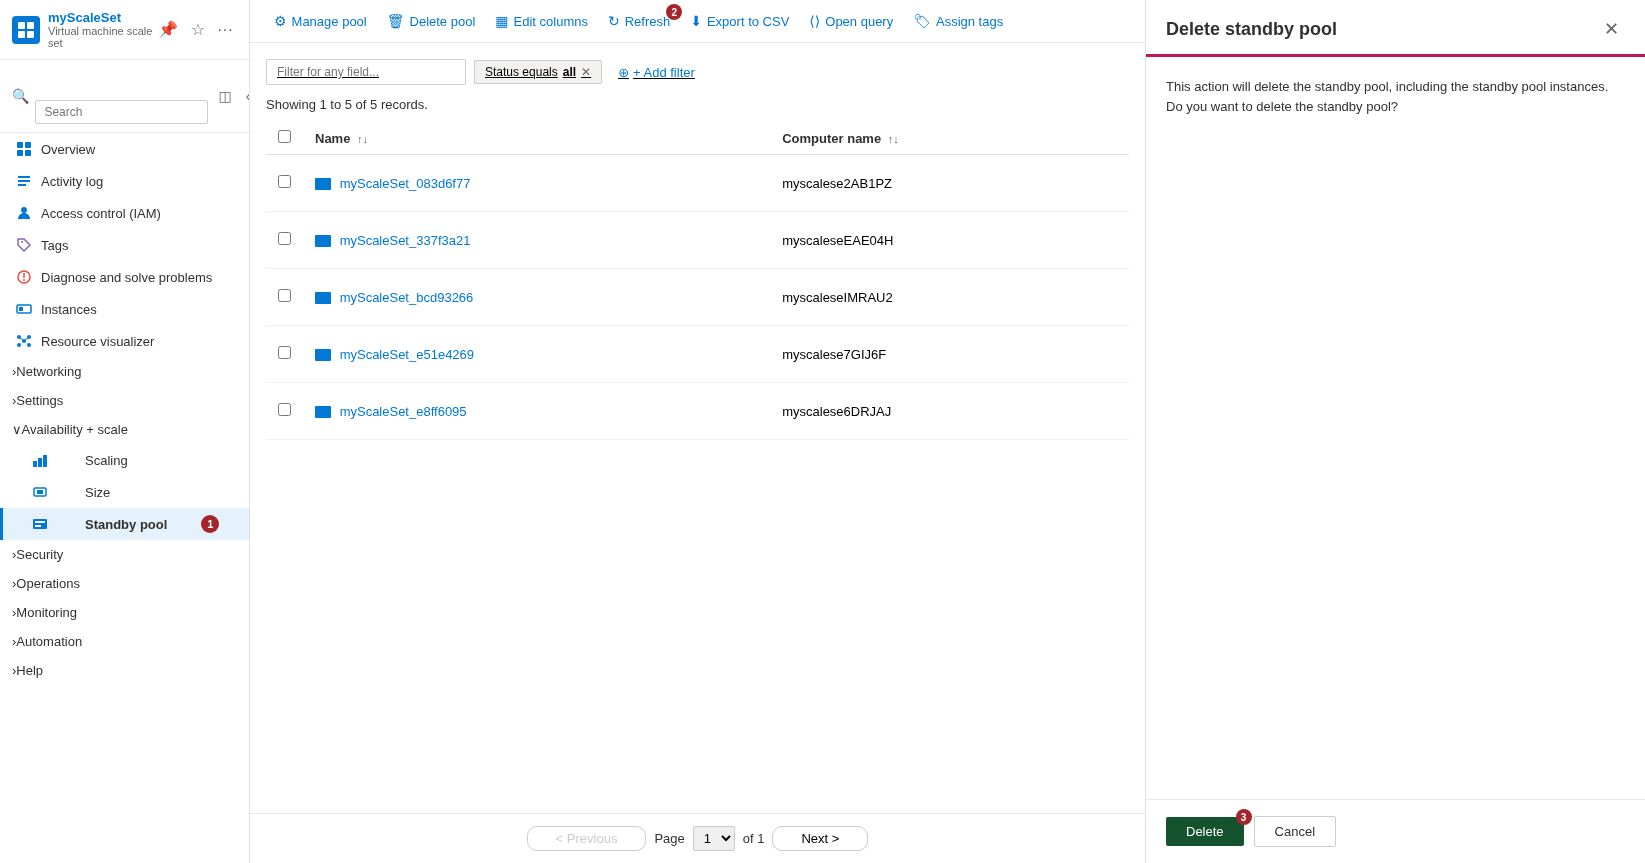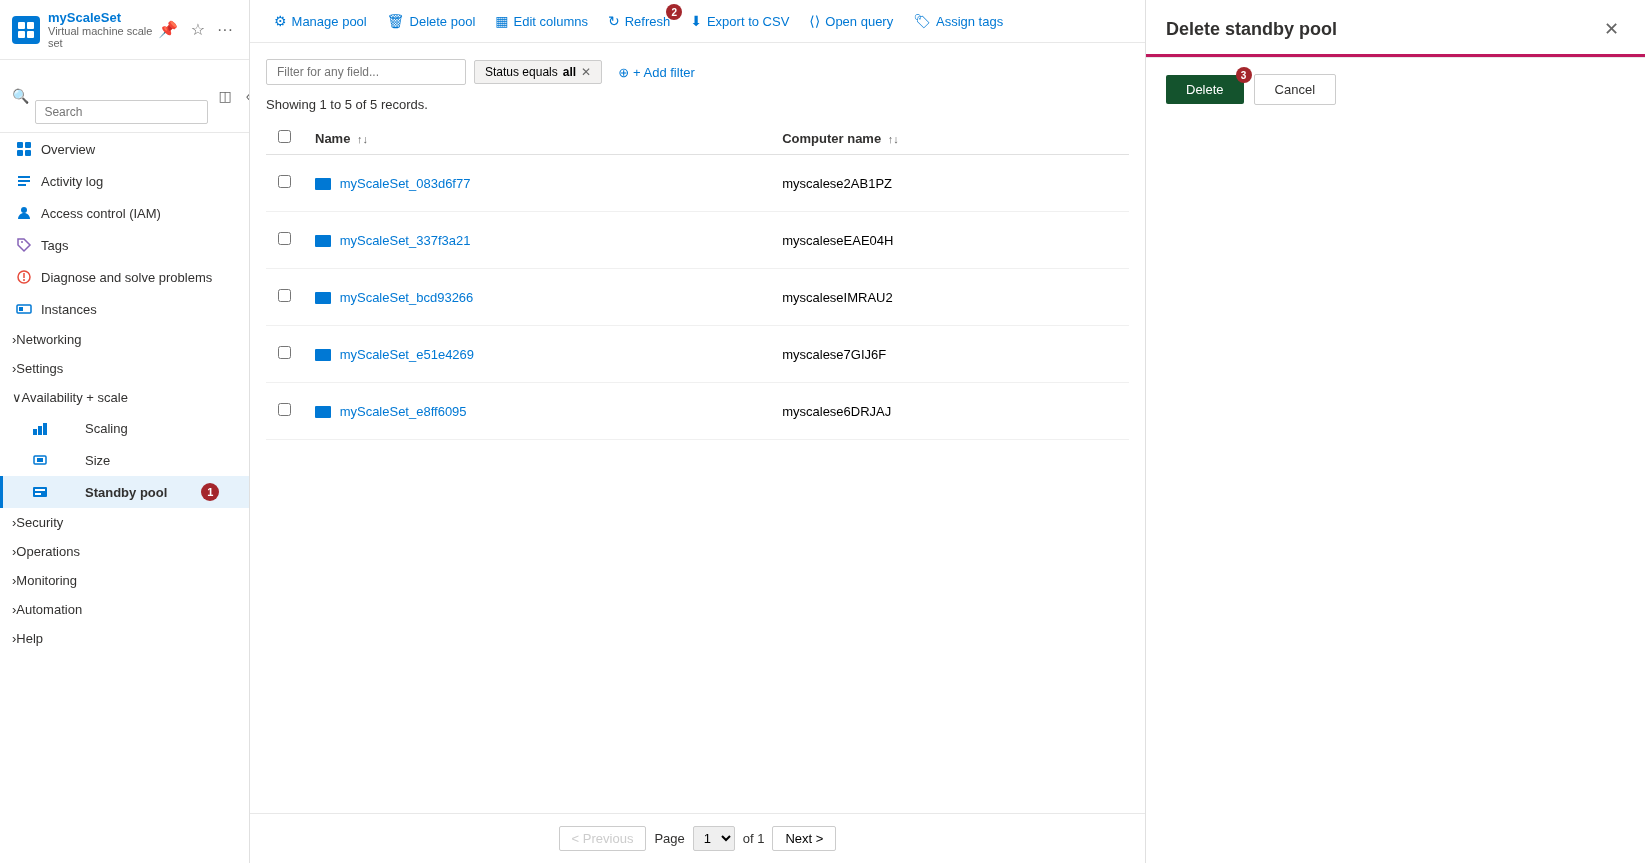--- a/index.html
+++ b/index.html
@@ -96,21 +96,21 @@
       background: #a4262c; color: white; font-size: 10px;
       display: flex; align-items: center; justify-content: center;
       font-weight: bold;
     }
 
     .content-area {
       flex: 1; padding: 16px; overflow-y: auto;
     }
 
     .filter-bar {
-      display: flex; align-items: center; gap: 8px; margin-bottom: 12px;
+      display: flex; align-items: center; gap: 8px; margin-bottom: 12px; text-decoration: underline;
     }
     .filter-input {
       border: 1px solid #ccc; padding: 5px 10px; font-size: 12px;
       color: #666; width: 200px; border-radius: 2px;
     }
     .filter-tag {
       display: flex; align-items: center; gap: 5px;
       background: #f3f2f1; border: 1px solid #ccc; padding: 4px 10px;
       font-size: 12px; border-radius: 2px;
     }
@@ -132,22 +132,22 @@
     .sort-icon { font-size: 11px; color: #666; margin-left: 3px; }
 
     .checkbox-col { width: 30px; }
     input[type="checkbox"] { cursor: pointer; }
 
     .pagination {
       display: flex; align-items: center; justify-content: center;
       padding: 12px; gap: 8px; border-top: 1px solid #e8e8e8;
     }
     .page-btn {
-      border: 1px solid #ccc; background: #fff; padding: 4px 12px;
-      cursor: pointer; font-size: 13px; border-radius: 2px;
+      border: 1px solid #ccc; background: #fff; padding: 4px 28px;
+      cursor: pointer; font-size: 13px; border-radius: 10px;
     }
     .page-btn:disabled { color: #ccc; cursor: default; }
     .page-select {
       border: 1px solid #ccc; padding: 3px 6px; font-size: 13px; border-radius: 2px;
     }
     .page-label { font-size: 13px; color: #323130; }
 
     
     .delete-panel {
       width: 500px;
@@ -276,20 +276,34 @@
     <div class="nav-item">
       <span class="nav-icon">
         <svg width="16" height="16" viewBox="0 0 16 16">
             <rect x="1" y="4" width="14" height="8" rx="1" fill="none" stroke="#0078d4" stroke-width="1.5"></rect>
             <rect x="3" y="6" width="4" height="4" fill="#0078d4"></rect>
           </svg>
       </span>
       <span>Instances</span>
     </div>
 
+    <div class="nav-item">
+      <span class="nav-icon">
+        <svg width="16" height="16" viewBox="0 0 16 16">
+            <circle cx="8" cy="8" r="2" fill="#0078d4"></circle>
+            <circle cx="3" cy="4" r="2" fill="#0078d4"></circle>
+            <circle cx="13" cy="4" r="2" fill="#0078d4"></circle>
+            <circle cx="3" cy="12" r="2" fill="#0078d4"></circle>
+            <circle cx="13" cy="12" r="2" fill="#0078d4"></circle>
+            <line x1="8" y1="8" x2="3" y2="4" stroke="#0078d4"></line>
+            <line x1="8" y1="8" x2="13" y2="4" stroke="#0078d4"></line>
+          </svg>
+      </span>
+      <span>Resource visualizer</span>
+    </div>
 
     <div class="nav-section-header">
       <span class="nav-chevron">›</span>
       <span>Networking</span>
     </div>
 
     <div class="nav-section-header">
       <span class="nav-chevron">›</span>
       <span>Settings</span>
     </div>
@@ -496,20 +510,23 @@
       <span>Next &gt;</span>
     </button>
   </div>
 </div>
 
 <div class="delete-panel">
   <div class="delete-panel-header">
     <span class="delete-panel-title">Delete standby pool</span>
     <button class="close-btn">✕</button>
   </div>
+  <div class="delete-panel-body">
+    <p class="delete-panel-desc">This action will delete the standby pool, including the standby pool instances. Do you want to delete the standby pool?</p>
+  </div>
   <div class="delete-panel-footer">
     <div style="position:relative; display:inline-block;">
       <button class="btn-delete">Delete</button>
       <span class="toolbar-badge-circle" style="top:-8px; right:-8px;">3</span>
     </div>
     <button class="btn-cancel">Cancel</button>
   </div>
 </div>
 
 </body></html>

